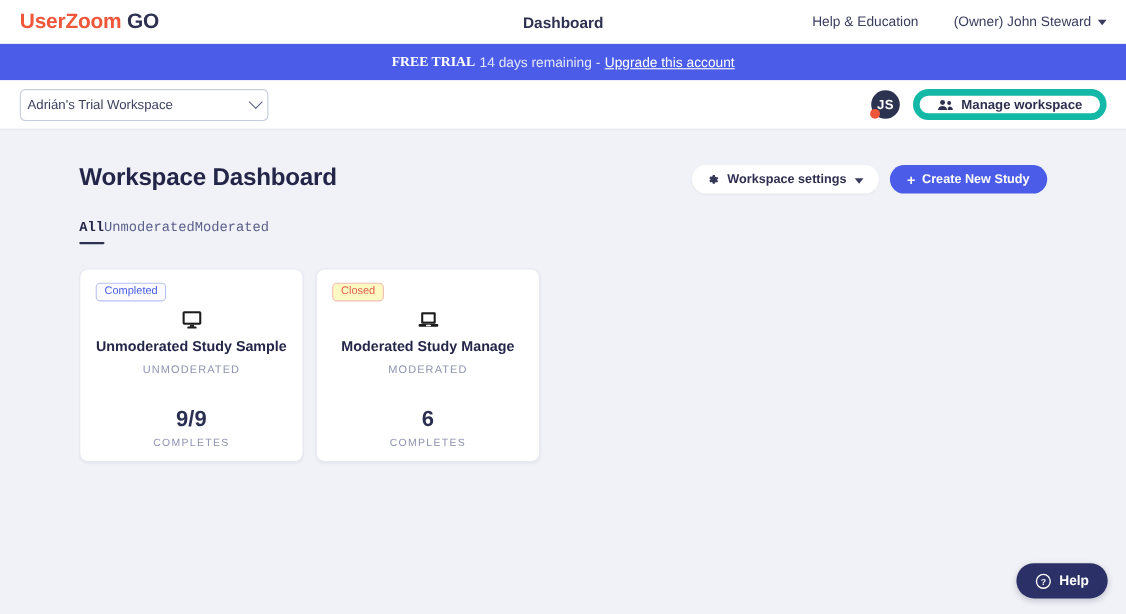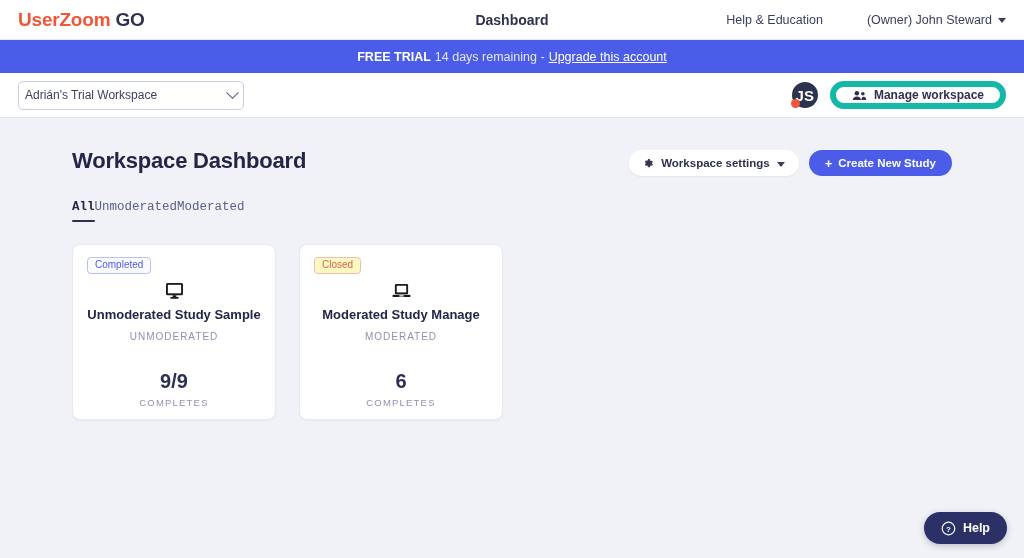--- a/index.html
+++ b/index.html
@@ -39,21 +39,21 @@
     text-align: center;
     font-size: 14px;
     font-weight: 600;
     color: #2e3050;
     pointer-events: none;
   }
   .topbar-right {
     margin-left: auto;
     display: flex;
     align-items: flex-end;
-    gap: 44px;
+    gap: 32px;
     font-size: 12.5px;
     color: #3a3e5e;
     font-weight: 500;
   }
   .topbar-right .item { display: flex; align-items: center; gap: 6px; cursor: pointer; white-space: nowrap; }
   .caret {
     width: 0; height: 0;
     border-left: 4px solid transparent;
     border-right: 4px solid transparent;
     border-top: 5px solid #3a3e5e;
@@ -65,21 +65,21 @@
   .banner {
     height: 33px;
     background: #4a5ce8;
     color: #ffffff;
     display: flex;
     align-items: center;
     justify-content: center;
     font-size: 12.5px;
     gap: 4px;
   }
-  .banner b { font-weight: 700; }
+  .banner b { font-weight: 700; font-family: Liberation Serif, serif; }
   .banner .muted { color: #e4e6fb; }
   .banner a {
     color: #ffffff;
     text-decoration: underline;
     cursor: pointer;
   }
 
   
   .ws-row {
     height: 45px;
@@ -114,21 +114,21 @@
     display: flex;
     align-items: center;
     gap: 12px;
   }
   .avatar {
     position: relative;
     width: 26px; height: 26px;
     border-radius: 50%;
     background: #2b3350;
     color: #fff;
-    font-size: 15px;
+    font-size: 12px;
     font-weight: 700;
     display: flex;
     align-items: center;
     justify-content: center;
     letter-spacing: 0.3px;
     cursor: pointer;
   }
   .avatar .dot {
     position: absolute;
     left: -1px; bottom: 0px;
@@ -226,21 +226,21 @@
     position: absolute;
     left: 0; right: 0; bottom: 0;
     height: 2.5px;
     background: #2e3050;
     border-radius: 2px;
   }
 
   
   .cards {
     display: flex;
-    gap: 23px;
+    gap: 11px;
     margin-top: 22px;
   }
   .card {
     width: 204px;
     height: 176px;
     background: #ffffff;
     border: 1px solid #e6e8f2;
     border-radius: 8px;
     padding: 12px 14px;
     display: flex;

